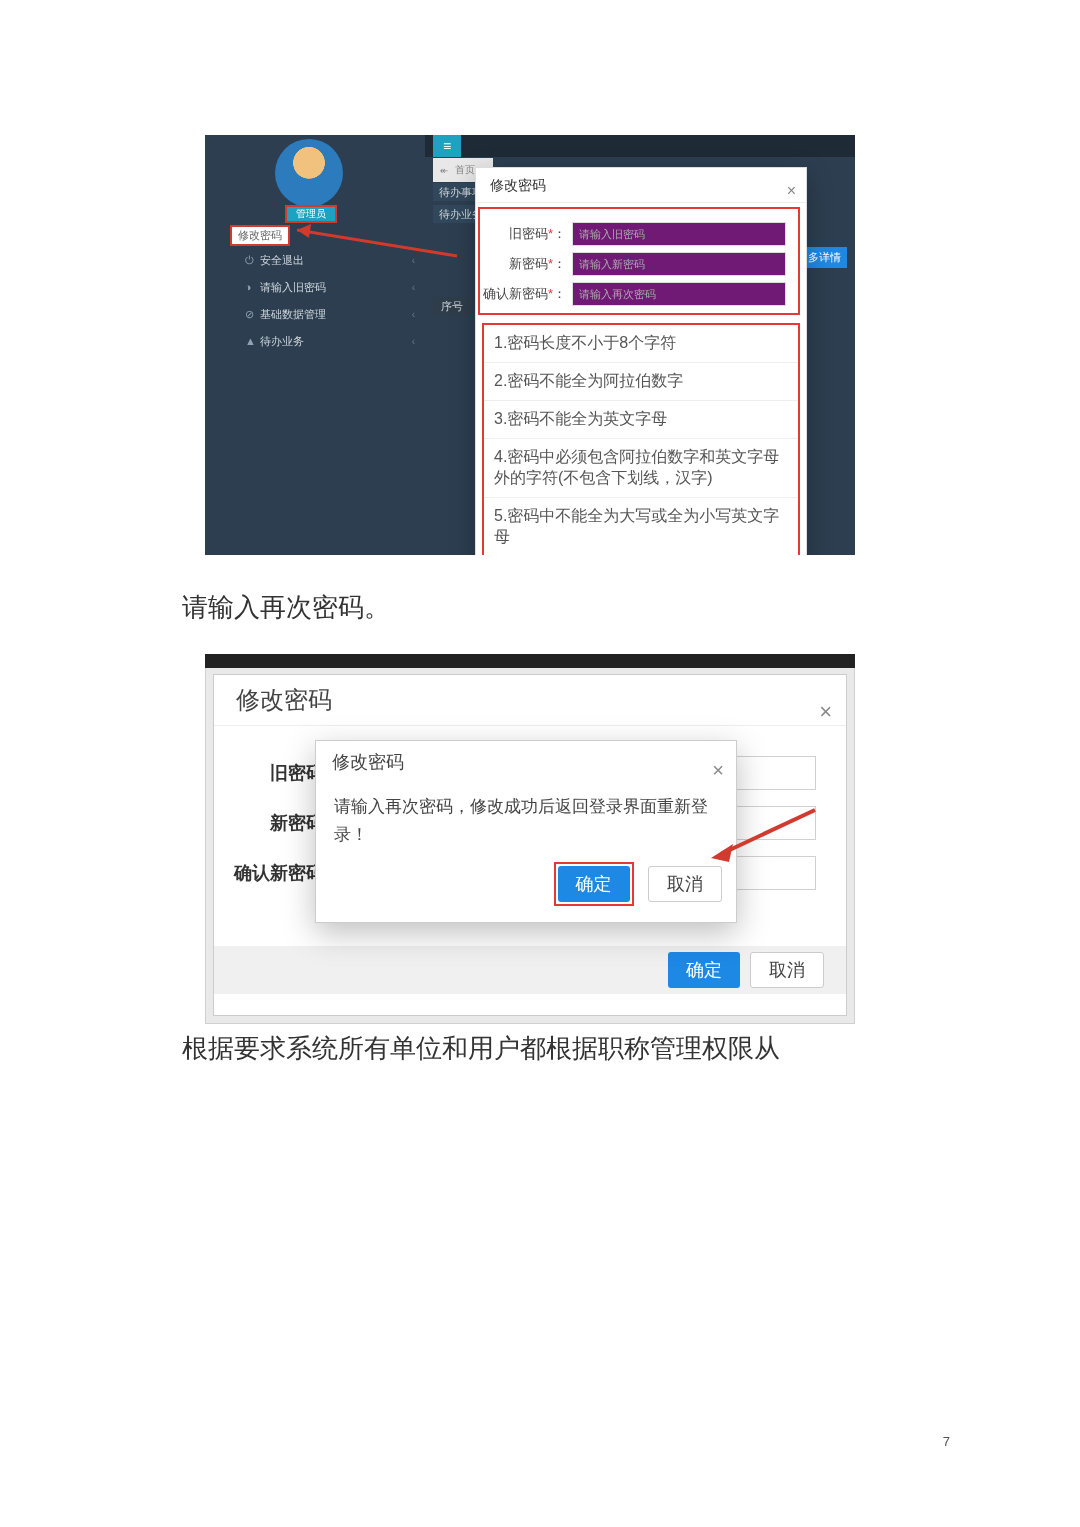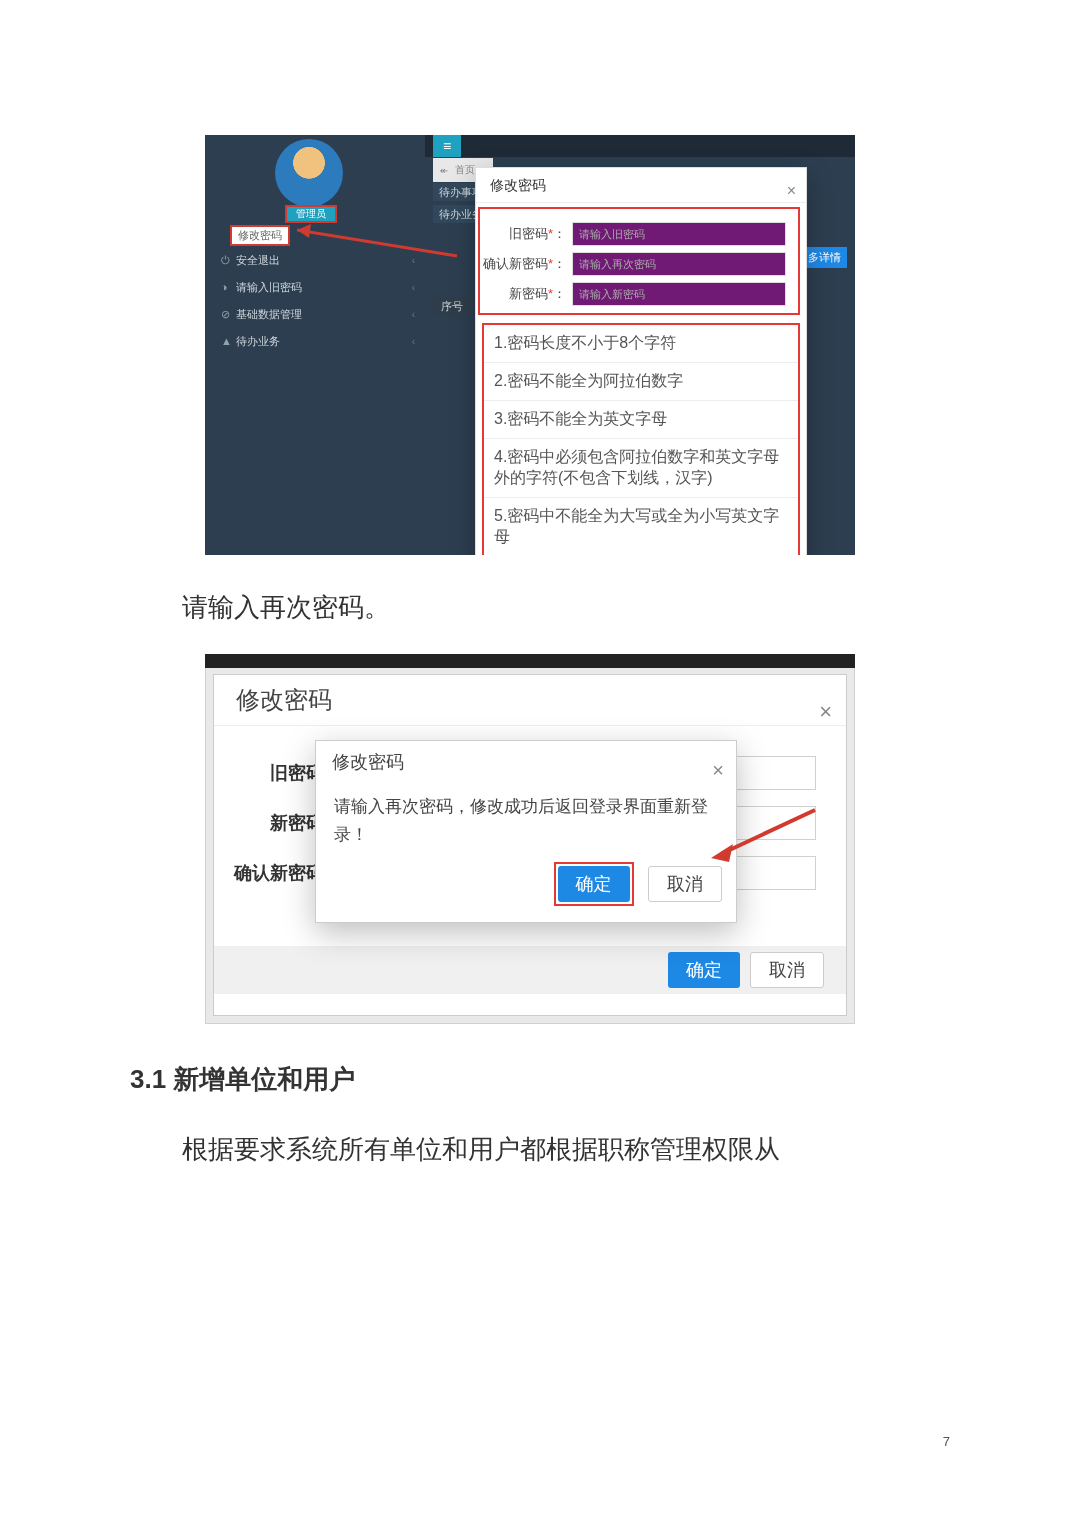--- a/index.html
+++ b/index.html
@@ -11,21 +11,21 @@
   .s1-topbar{position:absolute;top:0;left:220px;right:0;height:22px;background:#1e2a36;}
   .s1-hamburger{position:absolute;left:228px;top:0;width:28px;height:22px;background:#1fa1c0;color:#fff;display:flex;align-items:center;justify-content:center;font-size:14px;}
   .s1-crumbs{position:absolute;left:228px;top:23px;height:24px;width:60px;background:#e8e8e8;color:#888;font-size:10px;display:flex;align-items:center;}
   .s1-crumb-arrow{width:22px;text-align:center;}
   .s1-avatar{position:absolute;left:70px;top:4px;width:68px;height:68px;border-radius:50%;background:radial-gradient(circle at 50% 35%,#f1c27d 0 28%,#2b7bbd 29% 100%);}
   .s1-badge{position:absolute;left:80px;top:70px;width:48px;height:14px;background:#1fa1c0;color:#fff;font-size:10px;text-align:center;line-height:14px;}
   .s1-badge-box{border:2px solid #d13a2e;padding:0;}
   .s1-changepw-link{position:absolute;left:25px;top:90px;border:2px solid #d13a2e;color:#666;background:#fff;font-size:11px;padding:1px 6px;}
   .s1-arrow-red{position:absolute;left:92px;top:85px;width:170px;height:40px;pointer-events:none;}
   .s1-menu{position:absolute;left:0;top:112px;width:220px;}
-  .s1-menu-item{height:27px;line-height:27px;color:#cfd6db;font-size:11px;padding-left:16px;position:relative;}
+  .s1-menu-item{height:27px;line-height:27px;color:#cfd6db;font-size:11px;padding-left:16px;position:relative;margin-left:24px;}
   .s1-menu-item .chev{position:absolute;right:10px;top:0;color:#6a7a87;font-size:10px;}
   .s1-menu-icon{display:inline-block;width:12px;color:#8ea2b0;}
 
   .s1-tabs{position:absolute;left:228px;top:48px;color:#cfd6db;font-size:11px;}
   .s1-tab{display:inline-block;height:18px;line-height:18px;padding:0 6px;background:#31485c;margin-right:4px;}
   .s1-tabhead{position:absolute;left:228px;top:162px;background:#2f3d4a;color:#cfd6db;font-size:11px;padding:2px 8px;}
   .s1-more{position:absolute;right:8px;top:112px;background:#1e88e5;color:#fff;font-size:11px;padding:3px 6px;}
 
   
   .s1-dialog{position:absolute;left:270px;top:32px;width:330px;background:#fff;border:1px solid #ddd;box-shadow:0 8px 24px rgba(0,0,0,.25);}
@@ -129,26 +129,26 @@
       <div class="s1-dlg-head">
         <span>修改密码</span>
         <span class="s1-dlg-close">×</span>
       </div>
       <div class="s1-form">
         <div class="s1-row">
           <span class="s1-label"><span>旧密码</span><span class="s1-req">*</span><span>：</span></span>
           <div class="s1-input">请输入旧密码</div>
         </div>
         <div class="s1-row">
+          <span class="s1-label"><span>新密码</span><span class="s1-req">*</span><span>：</span></span>
+          <div class="s1-input">请输入新密码</div>
+        </div>
+        <div class="s1-row">
           <span class="s1-label"><span>确认新密码</span><span class="s1-req">*</span><span>：</span></span>
           <div class="s1-input">请输入再次密码</div>
-        </div>
-        <div class="s1-row">
-          <span class="s1-label"><span>新密码</span><span class="s1-req">*</span><span>：</span></span>
-          <div class="s1-input">请输入新密码</div>
         </div>
       </div>
       <div class="s1-rules">
         <div class="s1-rule">1.密码长度不小于8个字符</div>
         <div class="s1-rule">2.密码不能全为阿拉伯数字</div>
         <div class="s1-rule">3.密码不能全为英文字母</div>
         <div class="s1-rule">4.密码中必须包含阿拉伯数字和英文字母外的字符(不包含下划线，汉字)</div>
         <div class="s1-rule">5.密码中不能全为大写或全为小写英文字母</div>
       </div>
       <div class="s1-dlg-foot">
@@ -199,18 +199,17 @@
         </span>
         <span class="s2-c-cancel">取消</span>
       </div>
     </div>
     <svg class="s2-arrow" viewBox="0 0 120 60">
       <line x1="110" y1="6" x2="16" y2="50" stroke="#d13a2e" stroke-width="4"></line>
       <polygon points="6,54 28,40 24,58" fill="#d13a2e"></polygon>
     </svg>
   </div>
 
-  <div class="h2">3.1 新增单位和用户</div>
   <p class="para">根据要求系统所有单位和用户都根据职称管理权限从</p>
 
  </div>
  <div class="pagenum">7</div>
 </div>
 
 </body></html>

